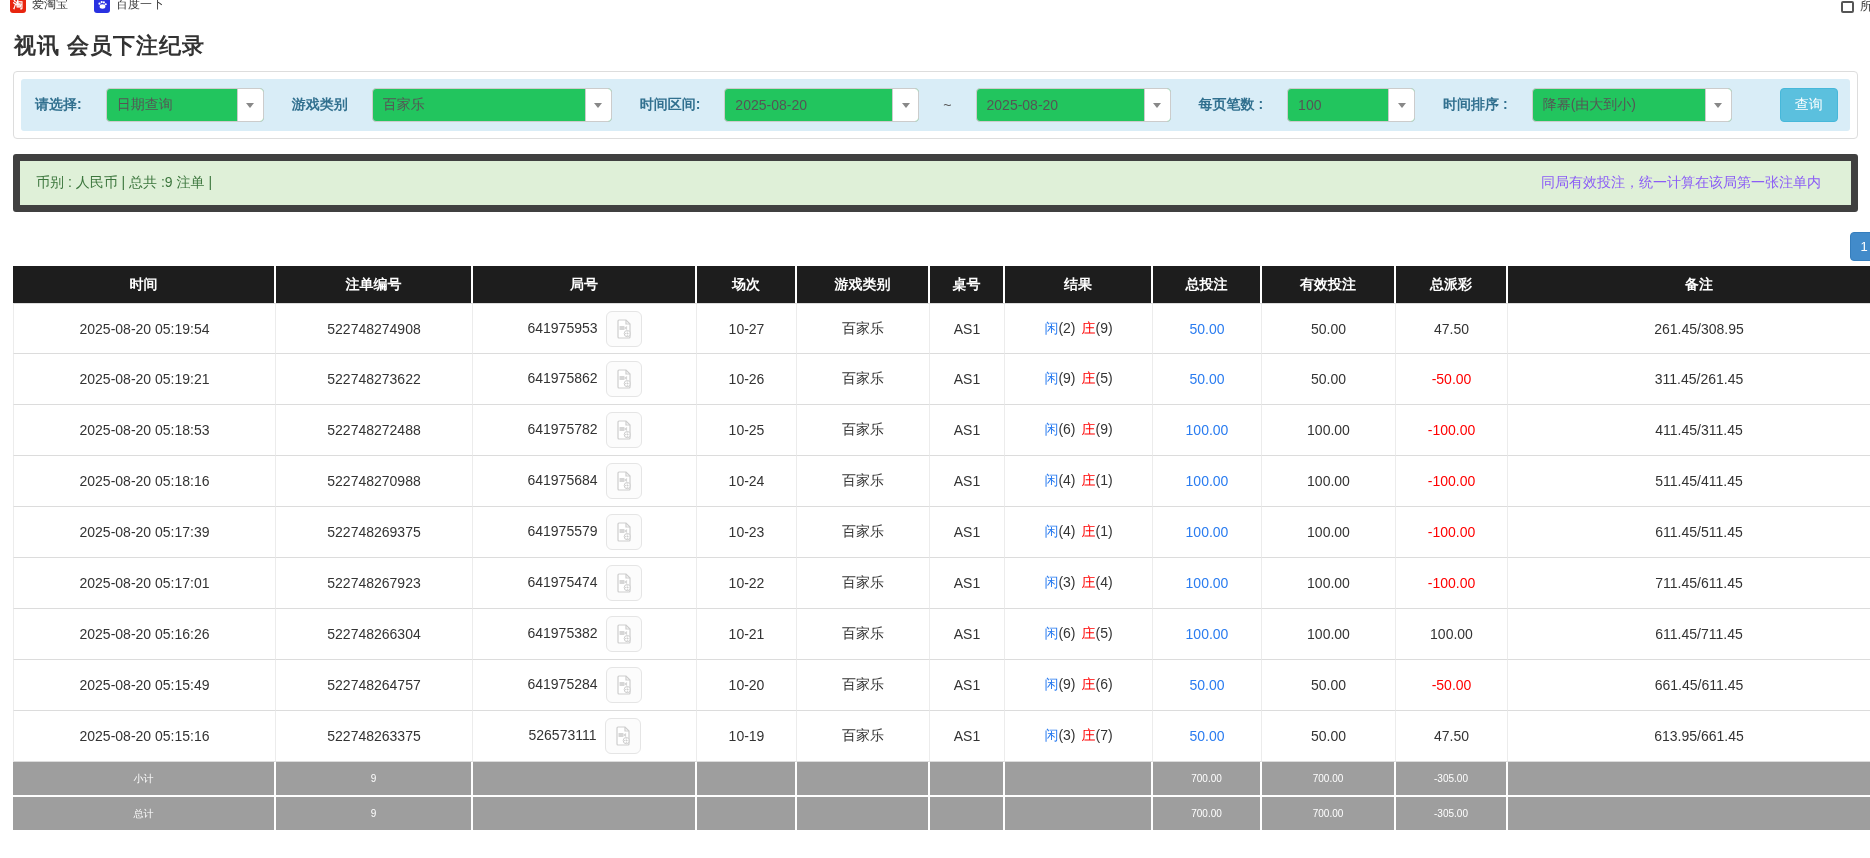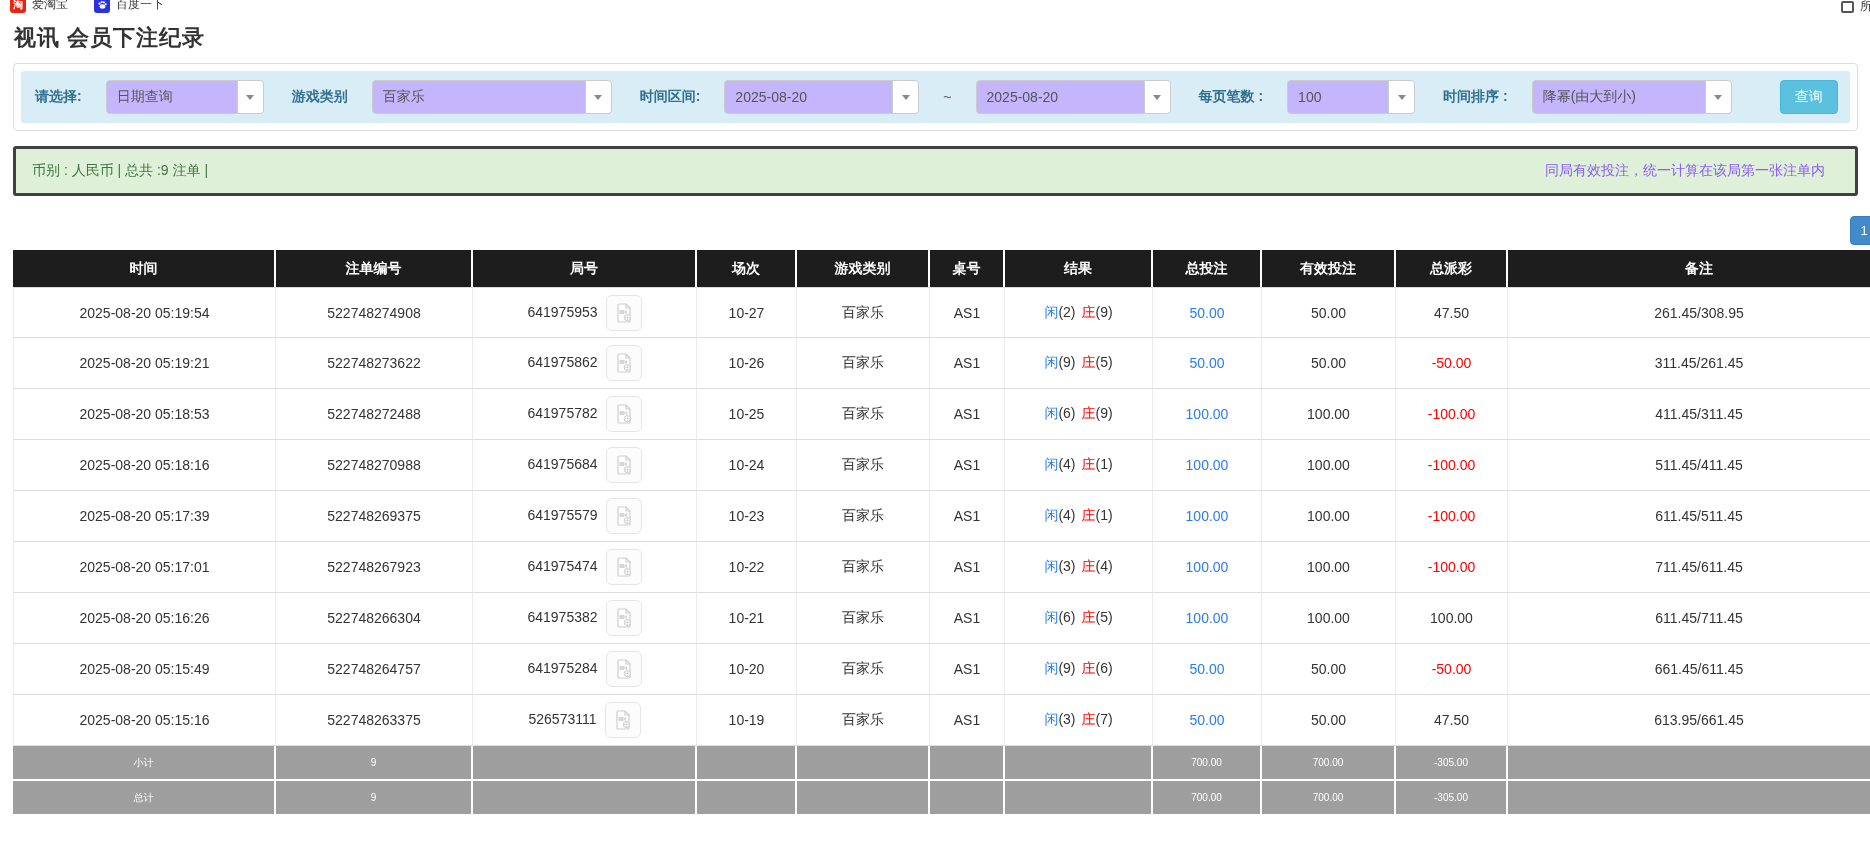--- a/index.html
+++ b/index.html
@@ -11,42 +11,42 @@
   .bm-row { position:absolute; top:-4px; left:10px; display:flex; align-items:center; gap:26px; }
   .bm { display:flex; align-items:center; gap:6px; cursor:pointer; }
   .bm-label { font-size:12px; color:#333; }
   .bm-ico { width:16px; height:16px; border-radius:3px; display:inline-flex;
             align-items:center; justify-content:center; }
   .bm-ico.tao { background:#e8250f; color:#fff; font-size:10px; font-weight:bold; }
   .bm-ico.baidu { background:#2932e1; }
   .bm-right { position:absolute; top:-2px; right:-14px; display:flex; align-items:center; gap:6px; }
   .folder { width:13px; height:12px; border:2px solid #555; border-radius:2px; display:inline-block; }
 
-  .page-title { font-size:22px; font-weight:600; color:#333; margin:8px 0 10px 14px; letter-spacing:1px; }
+  .page-title { font-size:22px; font-weight:600; color:#333; margin:16px 0 10px 14px; letter-spacing:1px; }
 
   
   .filter-panel { margin-left:13px; width:1845px; background:#fff; border:1px solid #ddd;
                   border-radius:4px; padding:7px; }
   .filter-bar { background:#d9edf7; border-radius:3px; padding:9px 10px; display:flex;
                 align-items:center; gap:24px; }
   .flabel { font-size:14px; font-weight:bold; color:#31708f; white-space:nowrap; margin-left:4px; }
-  .sel { display:flex; background:#c4b5fd; border:1px solid #ccc; border-radius:4px; height:34px;
+  .sel { display:flex; background:#22c55e; border:1px solid #ccc; border-radius:4px; height:34px;
          align-items:center; cursor:pointer; overflow:hidden; }
   .sel-val { flex:1; padding:0 10px; font-size:14px; color:#555; white-space:nowrap; }
   .sel-arrow { width:26px; align-self:stretch; border-left:1px solid #ccc; display:flex;
                align-items:center; justify-content:center; background:#fff; }
   .tri { width:0; height:0; border-left:4px solid transparent; border-right:4px solid transparent;
          border-top:5px solid #888; }
   .tilde { font-size:14px; color:#555; }
   .search-btn { height:34px; padding:0 14px; background:#5bc0de; border:1px solid #46b8da;
                 border-radius:4px; color:#fff; font-size:14px; cursor:pointer; margin-left:24px;
                 font-family:inherit; }
 
   
-  .summary-bar { margin:15px 0 0 13px; width:1845px; background:#dff0d8; border:3px solid #404040;
+  .summary-bar { margin:15px 0 0 13px; width:1845px; background:#dff0d8; border:7px solid #404040;
                  border-radius:3px; padding:13px 30px 13px 16px; display:flex;
                  justify-content:space-between; align-items:center; }
   .summary-left { font-size:14px; color:#3c763d; }
   .summary-right { font-size:14px; color:#8b5cf6; }
 
   
   .pager-row { position:relative; height:54px; }
   .page-btn { position:absolute; right:-8px; top:20px; min-width:28px; height:29px;
               background:#428bca; border:1px solid #357ebd; border-radius:4px; color:#fff;
               font-size:13px; cursor:pointer; font-family:inherit; }

